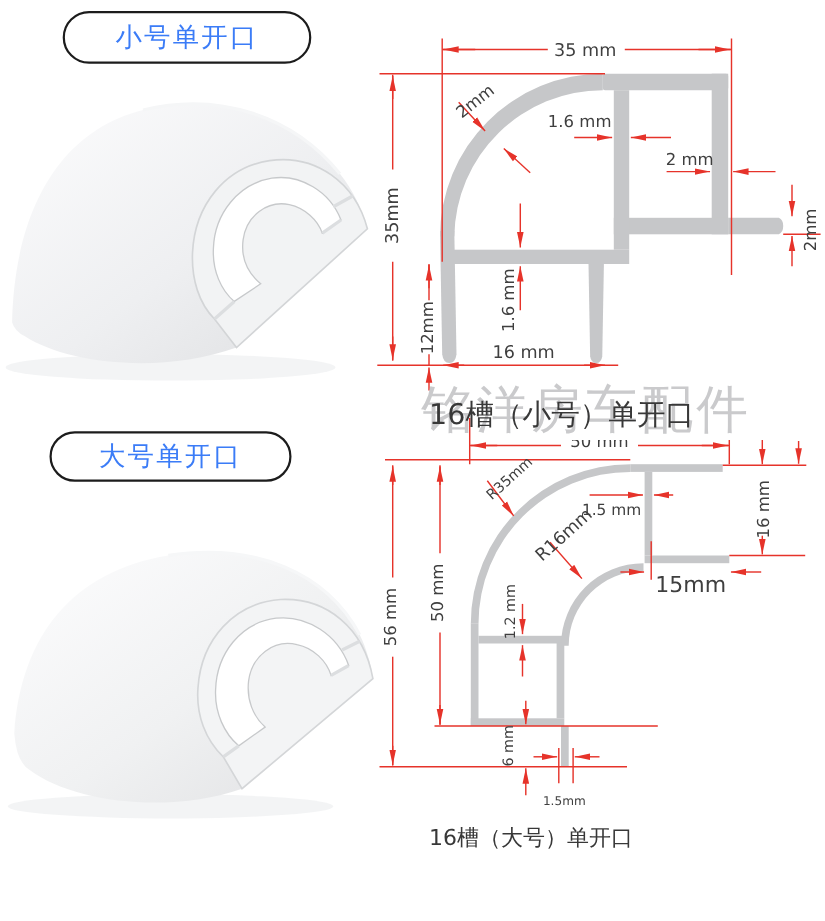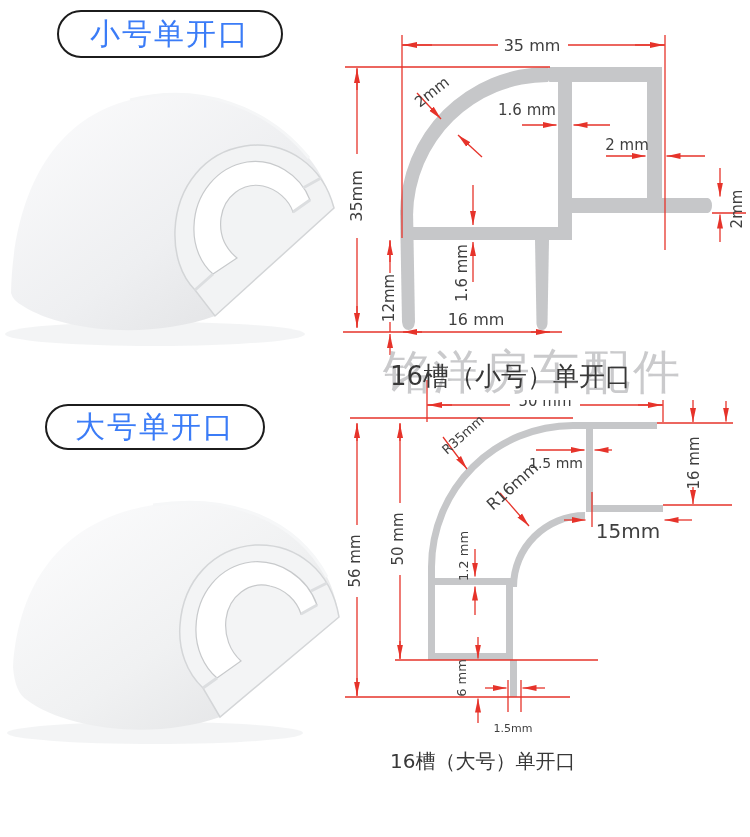--- a/index.html
+++ b/index.html
@@ -1,38 +1,38 @@
 <!DOCTYPE html>
 <html><head>
 <meta charset="utf-8">
 <style>
   html,body{margin:0;padding:0;background:#fff;}
   #page{position:relative;width:750px;height:837px;background:#ffffff;overflow:hidden;
         font-family:"DejaVu Sans","Liberation Sans",sans-serif;}
   .abs{position:absolute;}
   .pill{position:absolute;display:flex;align-items:center;justify-content:center;
         border:2px solid #1c1c1c;border-radius:24px;background:#fff;
-        color:#3b7cf7;font-size:30px;font-weight:500;letter-spacing:2px;}
+        color:#3b7cf7;font-size:24px;font-weight:500;letter-spacing:2px;}
   .caption{position:absolute;color:#383838;}
   .watermark{position:absolute;color:#bdbec0;opacity:.8;font-size:47px;letter-spacing:3px;white-space:nowrap;}
   .backdrop{position:absolute;background:#ffffff;}
   svg text{font-family:"DejaVu Sans","Liberation Sans",sans-serif;fill:#3f3f3f;}
   svg .red{stroke:#e6332a;stroke-width:1.3;fill:none;}
   svg .gray{fill:#c6c7c9;stroke:none;}
 </style>
 </head>
 <body>
 
 <div id="page">
 
   <div class="pill" style="left:57px;top:10px;width:222px;height:44px;">
     <span>小号单开口</span>
   </div>
 
-  <div class="pill" style="left:45px;top:404px;width:216px;height:42px;justify-content:center;">
+  <div class="pill" style="left:45px;top:392px;width:216px;height:42px;justify-content:center;">
     <span>大号单开口</span>
   </div>
 
   <svg class="abs" style="left:5px;top:58px;" width="340" height="290" viewBox="0 0 340 290">
     <defs>
       <linearGradient id="lgA" x1="0" y1="0" x2="1" y2="1">
         <stop offset="0" stop-color="#fcfcfd"></stop>
           <stop offset="0.55" stop-color="#eeeff1"></stop>
         <stop offset="1" stop-color="#dddee0"></stop>
       </linearGradient>

